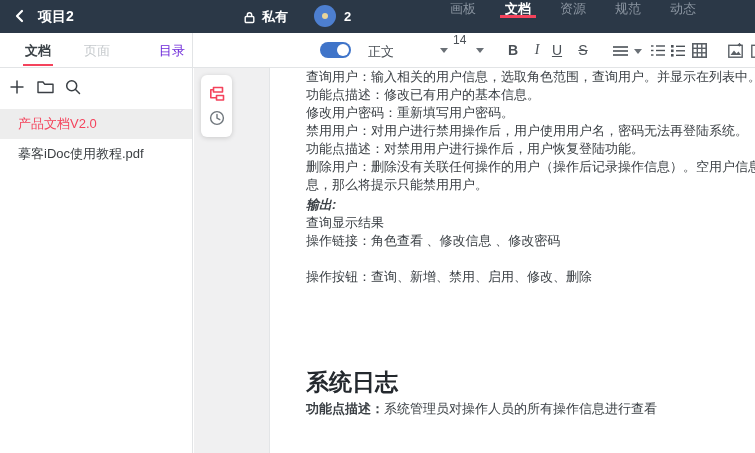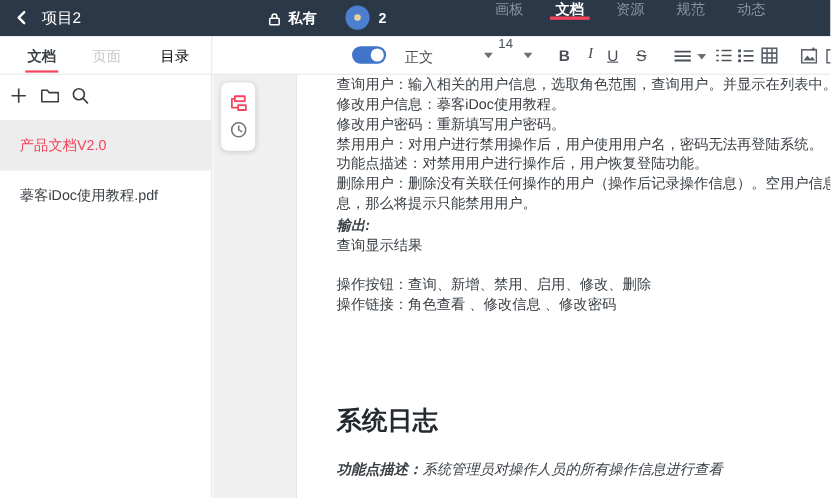--- a/index.html
+++ b/index.html
@@ -5,64 +5,64 @@
   * { margin:0; padding:0; box-sizing:border-box; }
   html,body { width:755px; height:453px; }
   body {
     position:relative; overflow:hidden; background:#fff;
     font-family:"Liberation Sans","DejaVu Sans",sans-serif;
     -webkit-font-smoothing:antialiased;
   }
   
   .topbar { position:absolute; left:0; top:0; width:755px; height:33px; background:#2b3847; }
   .back-btn { position:absolute; left:12px; top:8px; width:16px; height:16px; cursor:pointer; }
-  .proj-title { position:absolute; left:38px; top:8px; color:#fff; font-size:14px; font-weight:normal; }
+  .proj-title { position:absolute; left:38px; top:8px; color:#fff; font-size:14px; font-weight:bold; }
   .privacy { position:absolute; left:243px; top:8px; display:flex; align-items:center; gap:6px; color:#fff; font-size:13px; font-weight:bold; }
   .avatar-group { position:absolute; left:314px; top:5px; display:flex; align-items:center; gap:8px; }
   .avatar { width:22px; height:22px; border-radius:50%; background:#4d7fd0; position:relative; }
   .avatar::after { content:""; position:absolute; left:8px; top:8px; width:6px; height:6px; border-radius:50%; background:#e8d49a; }
   .member-count { color:#fff; font-size:13px; font-weight:bold; }
   .tb-tabs { position:absolute; left:450px; top:0; height:33px; display:flex; gap:29px; }
   .tb-tab { position:relative; height:18px; display:flex; align-items:center; color:#8a94a0; font-size:13px; cursor:pointer;text-align:center; }
   .tb-tab.active { color:#fff; font-weight:bold; }
   .tb-tab.active::after { content:""; position:absolute; left:-5px; right:-5px; bottom:0; height:3px; background:#f4435c; }
   
   .subnav { position:absolute; left:0; top:33px; width:755px; height:35px; background:#fff; border-bottom:1px solid #e2e4e6; }
   .subnav-left { position:absolute; left:0; top:0; width:193px; height:34px; border-right:1px solid #e2e4e6; }
   .sn-tab { position:absolute; top:9px; font-size:13px; cursor:pointer; }
   .sn-tab.t0 { left:25px; color:#3c4348; font-weight:bold; }
   .sn-tab.t0::after { content:""; position:absolute; left:-2px; right:-2px; bottom:-6px; height:2px; background:#f4435c; }
   .sn-tab.t1 { left:84px; color:#c6cacd; }
-  .sn-tab.t2 { left:146px; color:#000000; }
+  .sn-tab.t2 { left:159px; color:#6d28d9; }
   .toggle { position:absolute; left:320px; top:9px; width:31px; height:16px; border-radius:8px; background:#3f74c9; cursor:pointer; }
   .toggle .knob { position:absolute; right:2px; top:2px; width:12px; height:12px; border-radius:50%; background:#fff; }
   .tool-label { position:absolute; top:10px; font-size:13px; color:#4a5056; cursor:pointer;text-align:center; }
   .caret { position:absolute; width:0; height:0; border-left:4px solid transparent; border-right:4px solid transparent; border-top:5px solid #6a7076; cursor:pointer; }
   .fmt-btn { position:absolute; top:9px; width:16px; text-align:center; font-size:14px; color:#4a5056; cursor:pointer; }
   .icon-btn { position:absolute; top:10px; cursor:pointer; }
   
   .sidebar { position:absolute; left:0; top:68px; width:193px; height:385px; background:#fff; border-right:1px solid #e2e4e6; }
   .sb-actions { display:flex; align-items:center; gap:12px; padding:11px 0 8px 9px; }
   .sb-action { width:16px; height:16px; cursor:pointer; }
   .sb-list { list-style:none; margin-top:6px; }
-  .sb-item { height:46px; display:flex; align-items:center; padding-left:18px; font-size:13px; color:#3c4044; cursor:pointer; white-space:nowrap; overflow:hidden; }
+  .sb-item { height:30px; display:flex; align-items:center; padding-left:18px; font-size:13px; color:#3c4044; cursor:pointer; white-space:nowrap; overflow:hidden; }
   .sb-item.selected { background:#ededed; color:#f4435c; }
   
   .gutter { position:absolute; left:194px; top:68px; width:76px; height:385px; background:#f0f0f1; border-right:1px solid #e3e5e7; }
   .float-panel { position:absolute; left:201px; top:75px; width:31px; height:62px; background:#fff; border-radius:6px; box-shadow:0 1px 5px rgba(0,0,0,.16); display:flex; flex-direction:column; align-items:center; justify-content:space-around; padding:7px 0; }
   .fp-btn { width:16px; height:16px; cursor:pointer; }
   
   .content { position:absolute; left:270px; top:68px; width:485px; height:385px; background:#fff; overflow:hidden; }
   .doc { padding-left:36px; color:#3b4045; font-size:13px; line-height:18px; }
   .doc .line { white-space:nowrap; }
   .bold { font-weight:bold; }
   .out-label { margin-top:2px;font-style:italic; }
   .btns-line { margin-top:18px; }
   .doc-h1 { margin-top:81px; font-size:23px; line-height:30px; font-weight:bold; color:#24292e; white-space:nowrap; }
-  .feature-line { margin-top:21px; white-space:nowrap;font-style:italic; }
+  .feature-line { margin-top:3px; white-space:nowrap; }
   svg { display:block; }
 </style>
 </head>
 <body>
 
 <div class="topbar">
   <div class="back-btn">
     <svg width="16" height="16" viewBox="0 0 16 16">
         <polyline points="10,3 5,8 10,13" fill="none" stroke="#ffffff" stroke-width="2.2" stroke-linecap="round" stroke-linejoin="round"></polyline>
       </svg>
@@ -234,32 +234,32 @@
     <svg width="16" height="16" viewBox="0 0 16 16">
         <circle cx="8" cy="8" r="6.4" fill="none" stroke="#6f767c" stroke-width="1.4"></circle>
         <polyline points="8,4.5 8,8 10.8,9.6" fill="none" stroke="#6f767c" stroke-width="1.4" stroke-linecap="round"></polyline>
       </svg>
   </div>
 </div>
 
 <div class="content">
   <div class="doc">
     <div class="line">查询用户：输入相关的用户信息，选取角色范围，查询用户。并显示在列表中。</div>
-    <div class="line">修改用户信息：摹客iDoc使用教程。</div>
+    <div class="line">功能点描述：修改已有用户的基本信息。</div>
     <div class="line">修改用户密码：重新填写用户密码。</div>
     <div class="line">禁用用户：对用户进行禁用操作后，用户使用用户名，密码无法再登陆系统。</div>
     <div class="line">功能点描述：对禁用用户进行操作后，用户恢复登陆功能。</div>
     <div class="line">删除用户：删除没有关联任何操作的用户（操作后记录操作信息）。空用户信息。如果有要删除的用户信</div>
     <div class="line">息，那么将提示只能禁用用户。</div>
 
     <div class="line bold out-label">输出:</div>
     <div class="line">查询显示结果</div>
 
+    <div class="line">操作链接：角色查看 、修改信息 、修改密码</div>
     <div class="line btns-line">操作按钮：查询、新增、禁用、启用、修改、删除</div>
-    <div class="line">操作链接：角色查看 、修改信息 、修改密码</div>
 
     <div class="doc-h1">系统日志</div>
 
     <div class="feature-line">
       <span class="bold">功能点描述：</span><span>系统管理员对操作人员的所有操作信息进行查看</span>
     </div>
   </div>
 </div>
 
 </body></html>

